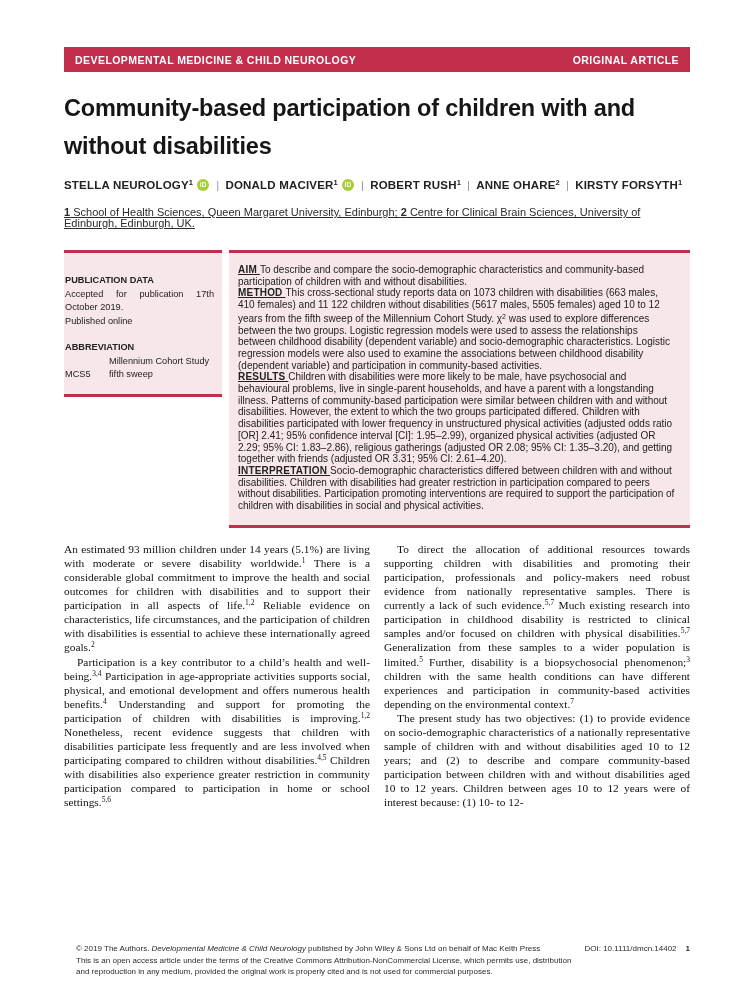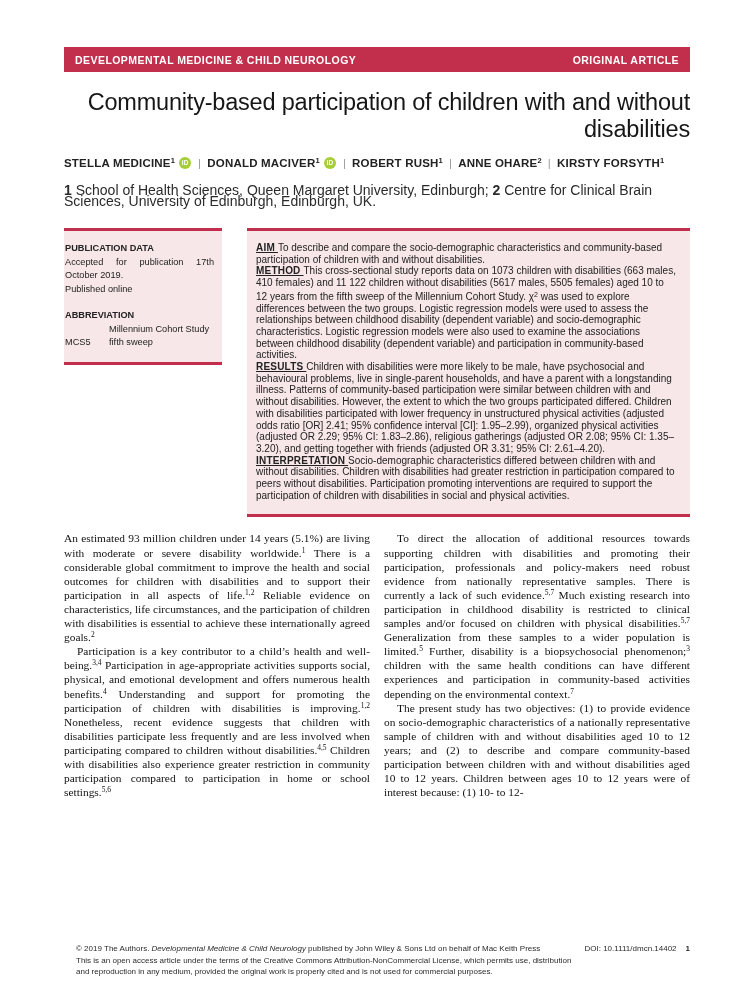--- a/index.html
+++ b/index.html
@@ -22,53 +22,53 @@
   
   .banner{
     display:flex;justify-content:space-between;align-items:center;
     background:var(--accent);color:#fff;
     height:25px;padding:0 11px;
     font-size:10.5px;font-weight:bold;letter-spacing:.45px;
   }
   
   .title{
     margin-top:17px;
-    font-size:23.5px;line-height:27px;font-weight:normal;
-    letter-spacing:-.2px;color:#161616;text-align:right;
+    font-size:23.5px;line-height:38px;font-weight:bold;
+    letter-spacing:-.2px;color:#161616;
   }
   .authors{
     margin-top:13px;
     font-size:11.5px;font-weight:bold;letter-spacing:.2px;color:#222;
     display:flex;align-items:center;flex-wrap:wrap;
   }
   .authors sup{font-size:7.5px;vertical-align:4px;}
   .orcid{
     display:inline-flex;width:12px;height:12px;border-radius:50%;
     background:var(--orcid);color:#fff;
     font:bold 6.5px "Liberation Sans",sans-serif;
     align-items:center;justify-content:center;
     margin:0 1px 0 4px;
   }
   .sep{color:#999;font-weight:normal;margin:0 6px;}
   
-  .affils{margin-top:16px;font-size:14px;color:#2b2b2b;line-height:11px;}
+  .affils{margin-top:16px;font-size:11px;color:#2b2b2b;line-height:11px;text-decoration:underline;}
   .affils b{font-weight:bold;}
   .corresp{margin-top:9px;font-size:8.3px;color:#2b2b2b;line-height:11px;}
   
   .info-row{display:flex;margin-top:21px;align-items:flex-start;}
   .pubbox{
     background:var(--pink);
     border-top:3px solid var(--accent);
     border-bottom:3px solid var(--accent);
   }
   .pubdata{
     width:158px;min-width:158px;
-    padding:11px 8px 12px 1px;
+    padding:21px 8px 12px 1px;
     font-size:9.2px;line-height:13.5px;color:#222;
-    margin-right:25px;
+    margin-right:7px;
   }
   .pubdata .ph{font-weight:bold;font-size:9.2px;}
   .pubdata p{text-align:justify;}
   .pubdata .gap{height:13px;}
   .abbr-row{display:flex;align-items:flex-end;}
   .abbr-term{width:44px;min-width:44px;}
   .abbr-def{flex:1;}
   .abstract{
     flex:1;
     padding:11px 13px 13px 9px;
@@ -104,21 +104,21 @@
 <div class="page">
 
   <header class="banner">
     <span>DEVELOPMENTAL MEDICINE &amp; CHILD NEUROLOGY</span>
     <span>ORIGINAL ARTICLE</span>
   </header>
 
   <h1 class="title">Community-based participation of children with and without disabilities</h1>
 
   <div class="authors" id="authors">
-      <span><span>STELLA MEDICINE</span><sup>1</sup></span>
+      <span><span>STELLA NEUROLOGY</span><sup>1</sup></span>
       <span class="orcid">iD</span>
       <span class="sep">|</span>
       <span><span>DONALD MACIVER</span><sup>1</sup></span>
       <span class="orcid">iD</span>
       <span class="sep">|</span>
       <span><span>ROBERT RUSH</span><sup>1</sup></span>
       <span class="sep">|</span>
       <span><span>ANNE OHARE</span><sup>2</sup></span>
       <span class="sep">|</span>
       <span><span>KIRSTY FORSYTH</span><sup>1</sup></span>

